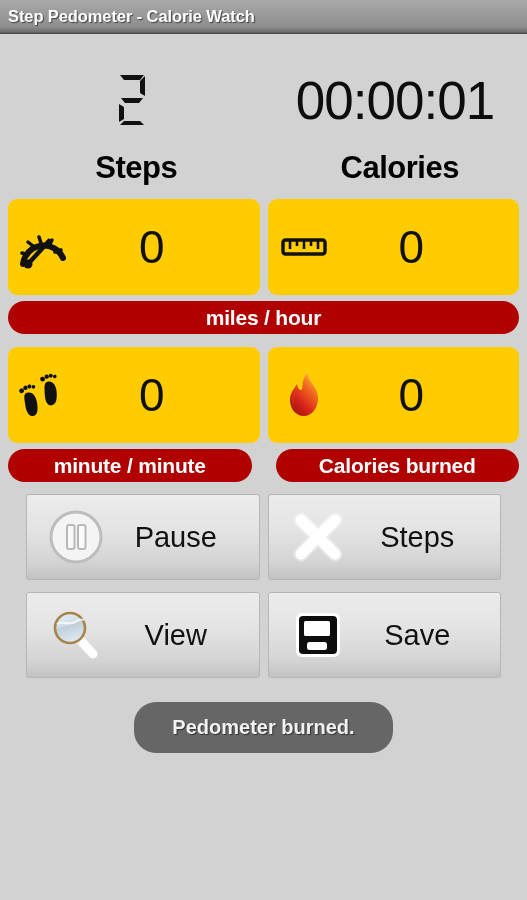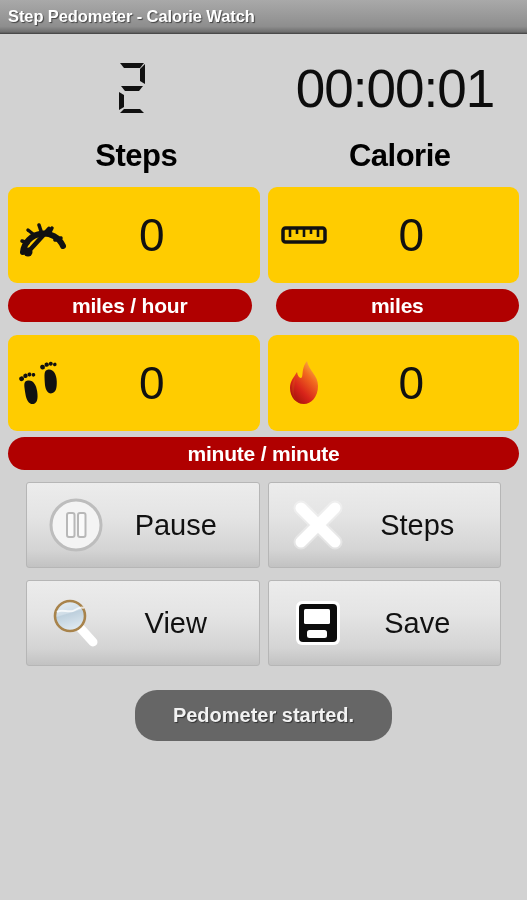--- a/index.html
+++ b/index.html
@@ -28,21 +28,21 @@
     font-weight: bold;
     letter-spacing: -0.1px;
     text-shadow: 1px 1px 1px rgba(0,0,0,0.55);
   }
 
   
   .top-row {
     display: flex;
     align-items: center;
     height: 72px;
-    margin-top: 18px;
+    margin-top: 30px;
   }
   .top-left {
     width: 263px;
     display: flex;
     justify-content: center;
     align-items: center;
   }
   .top-right {
     width: 264px;
     display: flex;
@@ -201,21 +201,21 @@
       <polygon points="10,48 26,48 30,52 6,52" fill="#111"></polygon>
     </svg>
   </div>
   <div class="top-right">
     <span class="timer-text">00:00:01</span>
   </div>
 </div>
 
 <div class="hdr-row">
   <div class="hdr-cell">Steps</div>
-  <div class="hdr-cell">Calorie</div>
+  <div class="hdr-cell">Calories</div>
 </div>
 
 <div class="stat-row">
   <div class="stat-panel">
     <div class="stat-icon">
       <svg width="50" height="46" viewBox="0 0 50 46">
         <path d="M4 40 A21 21 0 0 1 44 34" stroke="#111" stroke-width="6" fill="none" stroke-linecap="round"></path>
         <line x1="3" y1="29" x2="9" y2="31" stroke="#111" stroke-width="3.5" stroke-linecap="round"></line>
         <line x1="9" y1="18" x2="14" y2="22" stroke="#111" stroke-width="3.5" stroke-linecap="round"></line>
         <line x1="20" y1="13" x2="22" y2="19" stroke="#111" stroke-width="3.5" stroke-linecap="round"></line>
@@ -238,21 +238,20 @@
         <line x1="30" y1="6" x2="30" y2="11" stroke="#111" stroke-width="2.6"></line>
         <line x1="37" y1="6" x2="37" y2="14" stroke="#111" stroke-width="2.6"></line>
       </svg>
     </div>
     <div class="stat-value">0</div>
   </div>
 </div>
 
 <div class="pill-row">
   <div class="pill">miles / hour</div>
-  <div class="pill">miles</div>
 </div>
 
 <div class="stat-row">
   <div class="stat-panel">
     <div class="stat-icon">
       <svg width="50" height="52" viewBox="0 0 50 52">
 
         <g transform="rotate(-16 16 34)">
           <path d="M11 22 C17 22 19 28 18 35 C17 42 15 46 11 46 C7 46 5 41 6 34 C7 27 7 22 11 22 Z" fill="#111"></path>
           <circle cx="6.5" cy="18.5" r="2.4" fill="#111"></circle>
@@ -291,20 +290,21 @@
         <path d="M25 3 C27 13 36 17 36 28 C36 39 29 46 22 46 C14 46 8 39 8 30 C8 23 12 19 15 14 C16 20 19 21 20 19 C21 15 20 9 25 3 Z" fill="url(#flameGrad)"></path>
         <path d="M13 20 C10 25 9 29 10 34 C11 40 15 45 20 46 C14 44 11 38 12 32 C12.5 27 13 23 13 20 Z" fill="url(#flameGrad2)"></path>
       </svg>
     </div>
     <div class="stat-value">0</div>
   </div>
 </div>
 
 <div class="pill-row">
   <div class="pill">minute / minute</div>
+  <div class="pill">Calories burned</div>
 </div>
 
 <div class="btn-row">
   <div class="btn">
     <div class="btn-icon">
       <svg width="58" height="58" viewBox="0 0 58 58">
         <circle cx="29" cy="29" r="25" fill="#f4f4f4" stroke="#bdbdbd" stroke-width="3"></circle>
         <rect x="20" y="17" width="7.5" height="24" rx="2" fill="#fafafa" stroke="#b8b8b8" stroke-width="2"></rect>
         <rect x="31" y="17" width="7.5" height="24" rx="2" fill="#fafafa" stroke="#b8b8b8" stroke-width="2"></rect>
       </svg>
@@ -356,14 +356,14 @@
         <rect x="10" y="10" width="38" height="38" rx="4" fill="#0d0d0d"></rect>
         <rect x="15" y="15" width="26" height="15" rx="1.5" fill="#ffffff"></rect>
         <rect x="18" y="36" width="20" height="8" rx="2.5" fill="#ffffff"></rect>
       </svg>
     </div>
     <div class="btn-label">Save</div>
   </div>
 </div>
 
 <div class="toast-wrap">
-  <div class="toast">Pedometer started.</div>
+  <div class="toast">Pedometer burned.</div>
 </div>
 
 </body></html>

